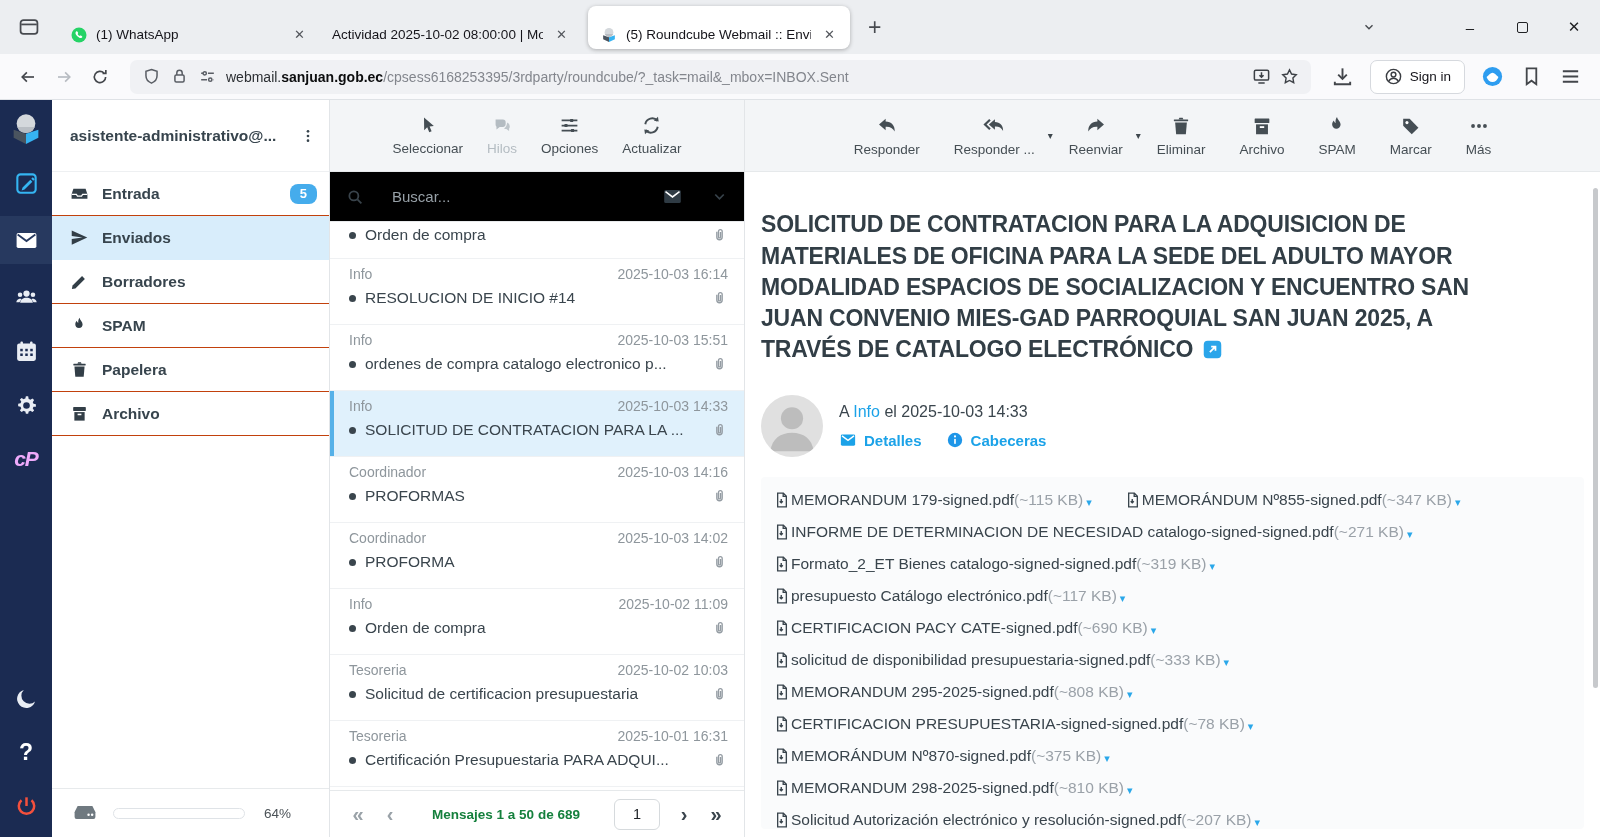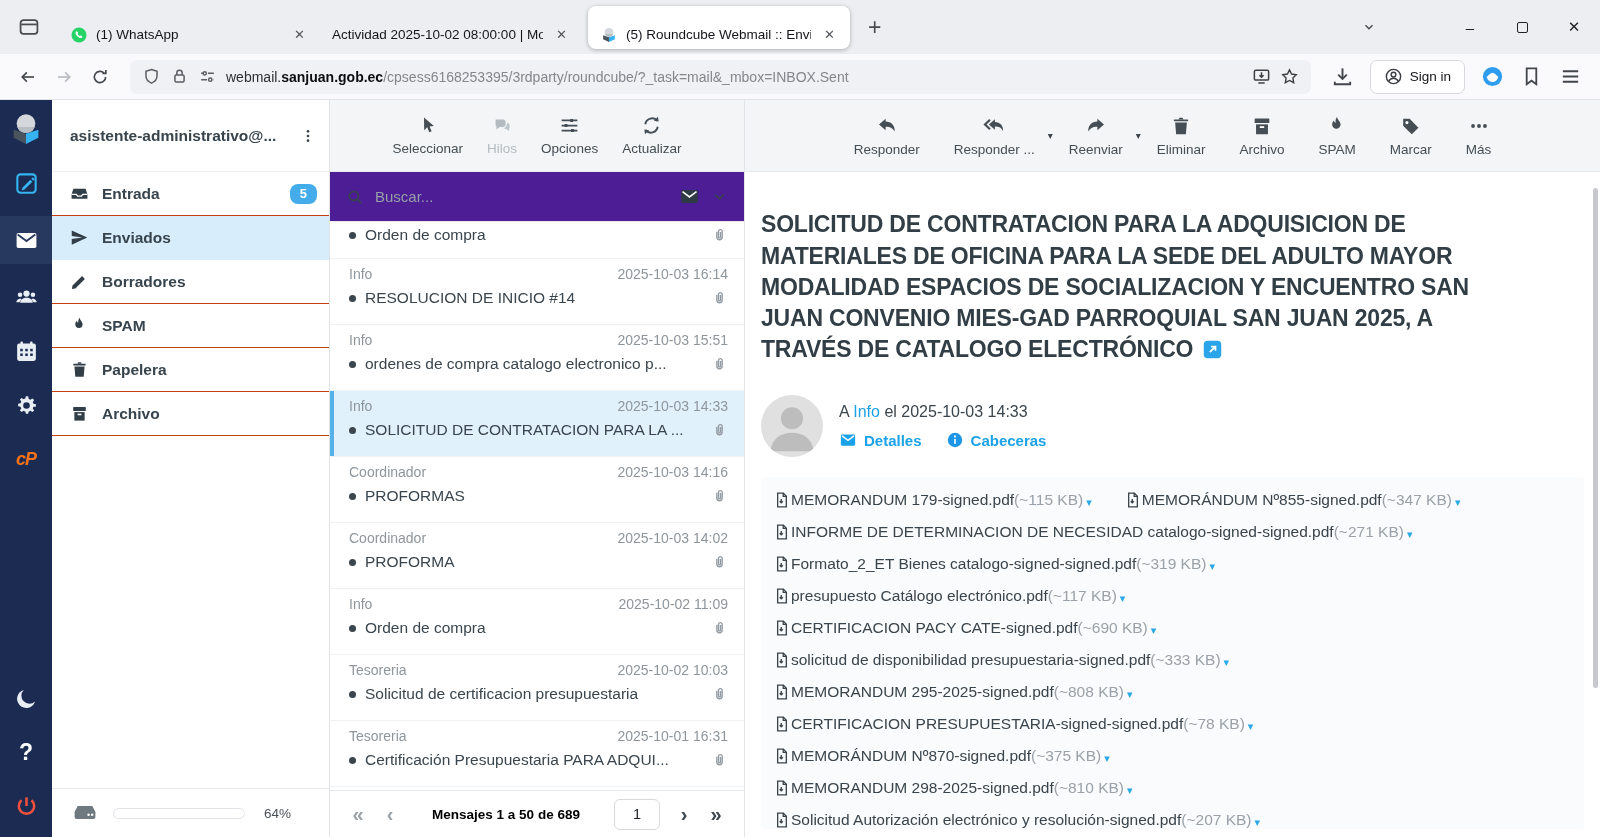--- a/index.html
+++ b/index.html
@@ -35,21 +35,21 @@
   .extico{width:23px;height:23px;margin:0 6px;color:#43464b;}
 
   
   .app{display:flex;height:737px;}
   .rail{width:52px;background:#1b2b52;display:flex;flex-direction:column;align-items:center;padding:8px 0 10px;gap:12px;flex:none;}
   .rail-item{width:52px;height:42px;display:flex;align-items:center;justify-content:center;color:#e9edf4;}
   .rail-item .icon{width:25px;height:25px;}
   .rail-item.logo .icon{width:38px;height:38px;}
   .rail-item.active{background:#27395f;height:48px;}
   .rail-sp{margin-top:auto;}
-  .cptxt{font-size:18px;font-weight:700;font-style:italic;color:#f97316;letter-spacing:-1px;}
+  .cptxt{font-size:21px;font-weight:700;font-style:italic;color:#f0abfc;letter-spacing:-1px;}
   .qmark{font-size:23px;font-weight:700;color:#fff;}
 
   .folders{width:278px;border-right:1px solid #e2e5e8;display:flex;flex-direction:column;background:#fff;flex:none;}
   .acct{height:72px;display:flex;align-items:center;padding:0 6px 0 18px;border-bottom:1px solid #eef0f2;}
   .acct-name{font-weight:700;font-size:15.5px;color:#37444d;flex:1;white-space:nowrap;overflow:hidden;text-overflow:ellipsis;}
   .kebab{width:30px;height:30px;color:#37444d;padding:7px;}
   .folder{height:44px;display:flex;align-items:center;gap:13px;padding:0 12px 0 18px;border-bottom:1px solid #c2410c;font-size:15.5px;color:#37444d;font-weight:700;}
   .folder .icon{width:19px;height:19px;color:#323e47;}
   .folder.selected{background:#d8edfb;border-bottom-color:#d8edfb;}
   .badge{margin-left:auto;background:#45acec;color:#fff;font-size:13px;font-weight:700;border-radius:8px;padding:2.5px 10px;}
@@ -58,38 +58,38 @@
   .qtrack{width:132px;height:11px;border:1px solid #dfe3e7;background:#fff;border-radius:6px;overflow:hidden;}
   .qfill{height:100%;background:#79c7f2;border-radius:6px;}
   .qlabel{font-size:13.5px;color:#4b5257;margin-left:4px;}
 
   
   .mlist{width:415px;border-right:1px solid #e2e5e8;display:flex;flex-direction:column;background:#fff;flex:none;}
   .ltoolbar{height:72px;background:#f3f5f7;border-bottom:1px solid #e6e9eb;display:flex;align-items:center;justify-content:center;gap:6px;}
   .tbtn{display:flex;flex-direction:column;align-items:center;gap:5px;font-size:13.5px;color:#454e54;padding:0 9px;position:relative;}
   .tbtn .icon{width:21px;height:21px;}
   .tbtn.disabled{color:#b4bcc2;}
-  .searchrow{height:50px;border-bottom:1px solid #e8eaec;display:flex;align-items:center;gap:11px;padding:0 16px;background:#4c1d95;}
+  .searchrow{height:50px;border-bottom:1px solid #e8eaec;display:flex;align-items:center;gap:28px;padding:0 16px;background:#000000;}
   .mag{width:18px;height:18px;color:#39434b;}
   .ph{font-size:15px;color:#97a0a7;flex:1;}
   .envd{width:21px;height:21px;color:#2f3b44;}
   .chevd{width:17px;height:17px;color:#37424a;}
   .rows{flex:1;overflow:hidden;background:#fff;}
   .mrow{padding:7px 16px 0 19px;height:66px;border-bottom:1px solid #eff1f3;}
   .mrow.partial{height:37px;padding-top:4px;}
   .mrow.selected{background:#e0f1fc;box-shadow:inset 4px 0 0 #56b1e8;}
   .mtop{display:flex;justify-content:space-between;font-size:14px;color:#8e969c;margin-bottom:7px;}
   .msub{display:flex;align-items:center;gap:9px;font-size:15.5px;color:#3a454d;}
   .dot{width:7px;height:7px;border-radius:50%;background:#3a454d;flex:none;}
   .msub .txt{white-space:nowrap;overflow:hidden;text-overflow:ellipsis;flex:1;}
   .clip{width:17px;height:17px;color:#949ca3;}
   .lfooter{height:47px;border-top:1px solid #e6e9eb;display:flex;align-items:center;padding:0 12px;background:#fff;}
   .pgbtn{width:32px;text-align:center;font-size:20px;font-weight:700;color:#9aa2a8;}
   .pgbtn.on{color:#3a454d;}
-  .pgtext{flex:1;text-align:center;font-size:13.5px;font-weight:700;color:#000000;}
+  .pgtext{flex:1;text-align:center;font-size:13.5px;font-weight:700;color:#15803d;}
   .pgbox{width:46px;height:31px;border:1px solid #d6dadd;border-radius:6px;display:flex;align-items:center;justify-content:center;font-size:14.5px;color:#202428;margin:0 8px;background:#fff;}
 
   
   .mview{flex:1;display:flex;flex-direction:column;background:#fff;position:relative;}
   .vtoolbar{height:72px;background:#f3f5f7;border-bottom:1px solid #e6e9eb;display:flex;align-items:center;justify-content:center;gap:10px;}
   .vbtn{display:flex;flex-direction:column;align-items:center;gap:5px;font-size:13.5px;color:#454e54;padding:0 12px;position:relative;}
   .vbtn .icon{width:22px;height:22px;}
   .vcaret{position:absolute;right:-6px;top:15px;font-size:10px;color:#3e474d;}
   .subject{padding:22px 30px 4px 16px;font-size:23px;line-height:1.36;font-weight:700;color:#323e46;letter-spacing:-0.2px;max-width:810px;}
   .extlink{display:inline-block;width:21px;height:21px;vertical-align:-3px;margin-left:9px;}

